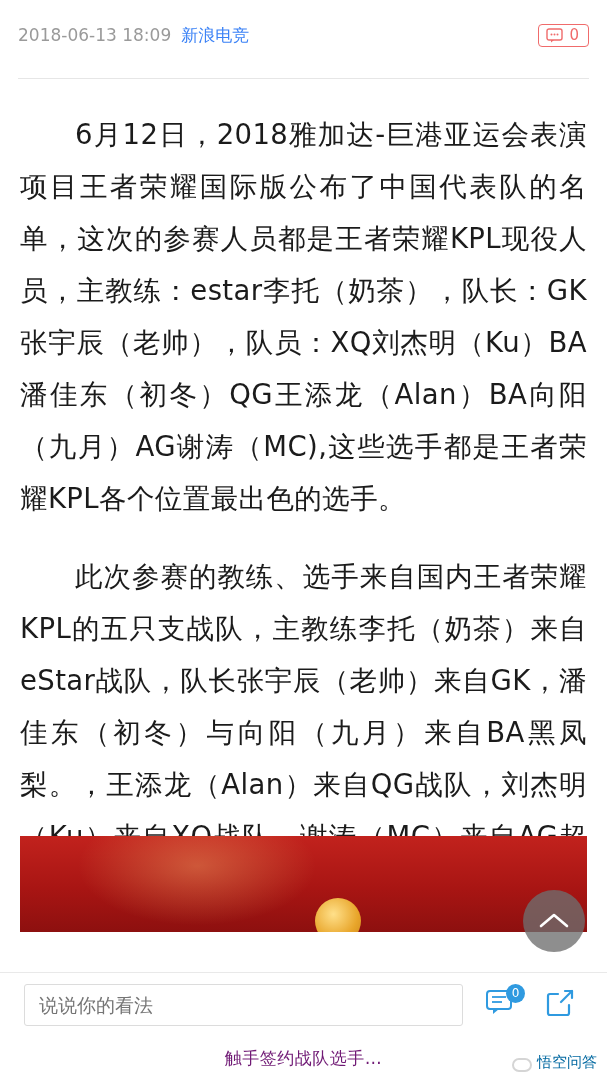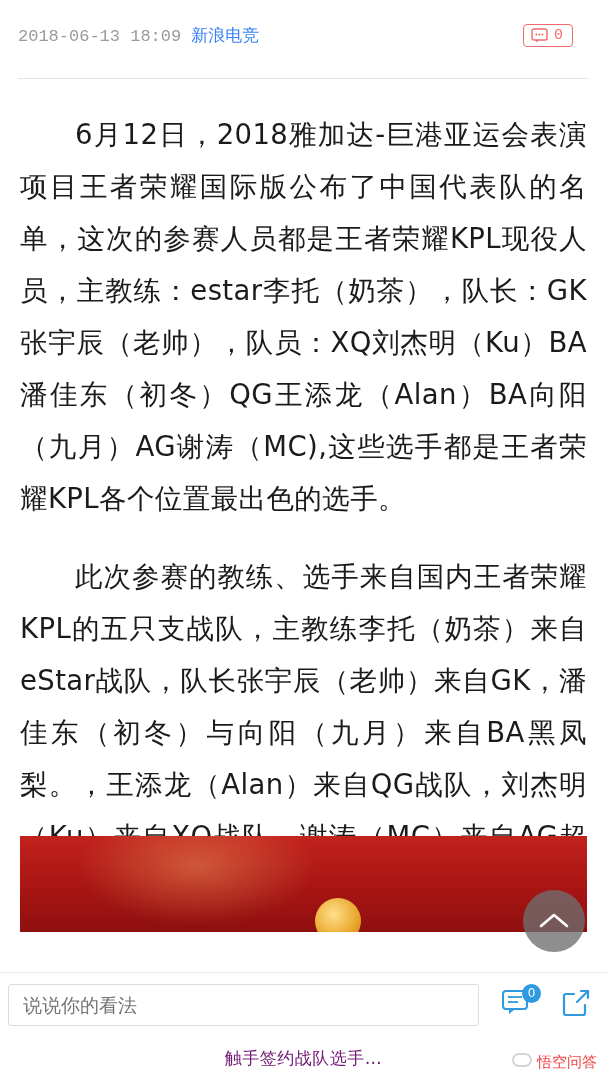--- a/index.html
+++ b/index.html
@@ -12,27 +12,26 @@
     height: 1080px;
     position: relative;
     overflow: hidden;
     font-family: "DejaVu Sans", "Liberation Sans", sans-serif;
     color: #222;
   }
 
   
   .meta-bar {
     position: absolute;
-    top: 0; left: 0; right: 16px;
+    top: 0; left: 0; right: 0;
     height: 70px;
     display: flex;
     align-items: center;
     padding: 12px 18px;
     box-sizing: border-box;
-    font-family: Liberation Mono, monospace;
   }
   .meta-left {
     display: flex;
     align-items: baseline;
     gap: 10px;
     font-size: 17px;
     color: #9a9a9a;
     white-space: nowrap;
   }
   .meta-source {
@@ -132,21 +131,21 @@
   
   .bottom-bar {
     position: absolute;
     left: 0; right: 0;
     bottom: 44px;
     height: 64px;
     background: #ffffff;
     border-top: 1px solid #e9e9e9;
     display: flex;
     align-items: center;
-    padding: 0 8px;
+    padding: 0 24px;
     box-sizing: border-box;
     gap: 14px;
   }
   .comment-input {
     flex: 1;
     height: 42px;
     border: 1px solid #dcdcdc;
     border-radius: 3px;
     background: #fff;
     font-size: 19px;
@@ -194,23 +193,23 @@
   .footer-text {
     font-size: 17px;
     color: #701a75;
     letter-spacing: .5px;
   }
   .watermark {
     position: absolute;
     right: 10px;
     bottom: 8px;
     display: flex;
-    align-items: flex-start;
+    align-items: flex-end;
     gap: 5px;
-    color: #ef4444;
+    color: #0369a1;
     font-size: 15px;
   }
   .wm-mark {
     width: 20px;
     height: 14px;
     border-radius: 7px;
     border: 2px solid #d5d5d5;
     box-sizing: border-box;
   }
 </style>

